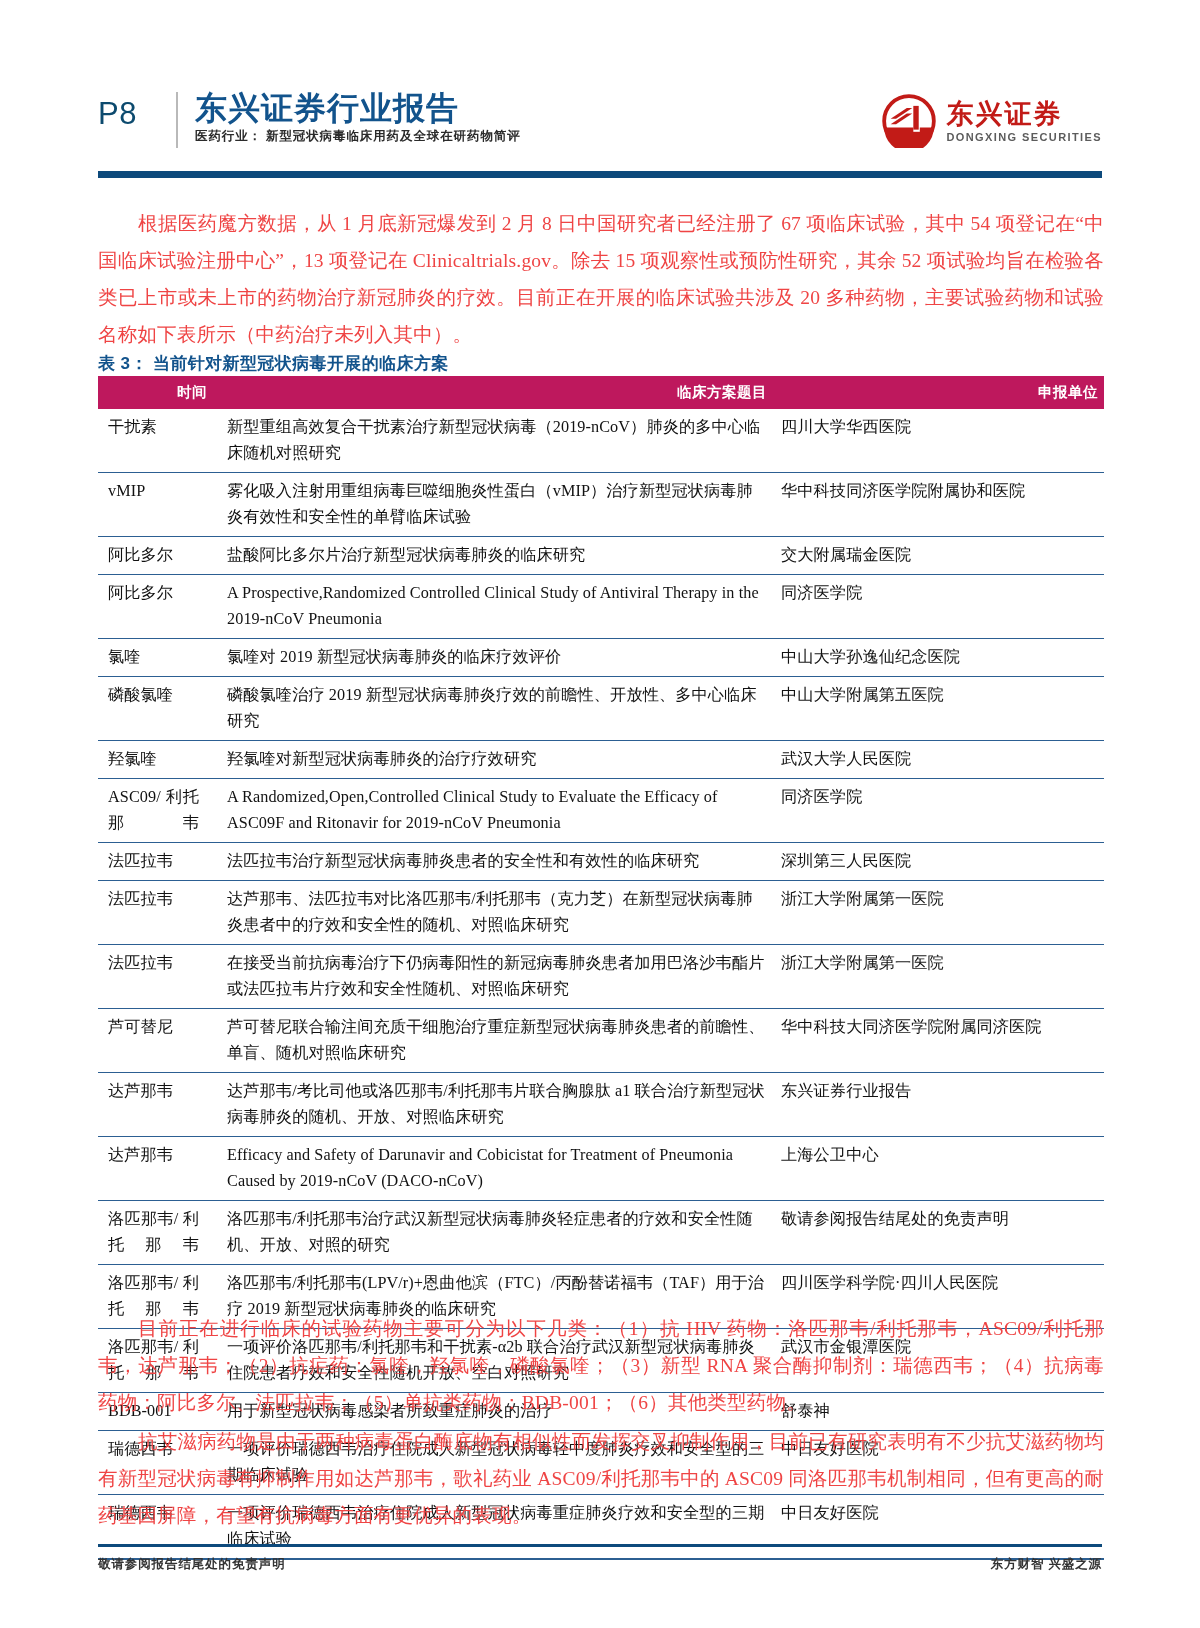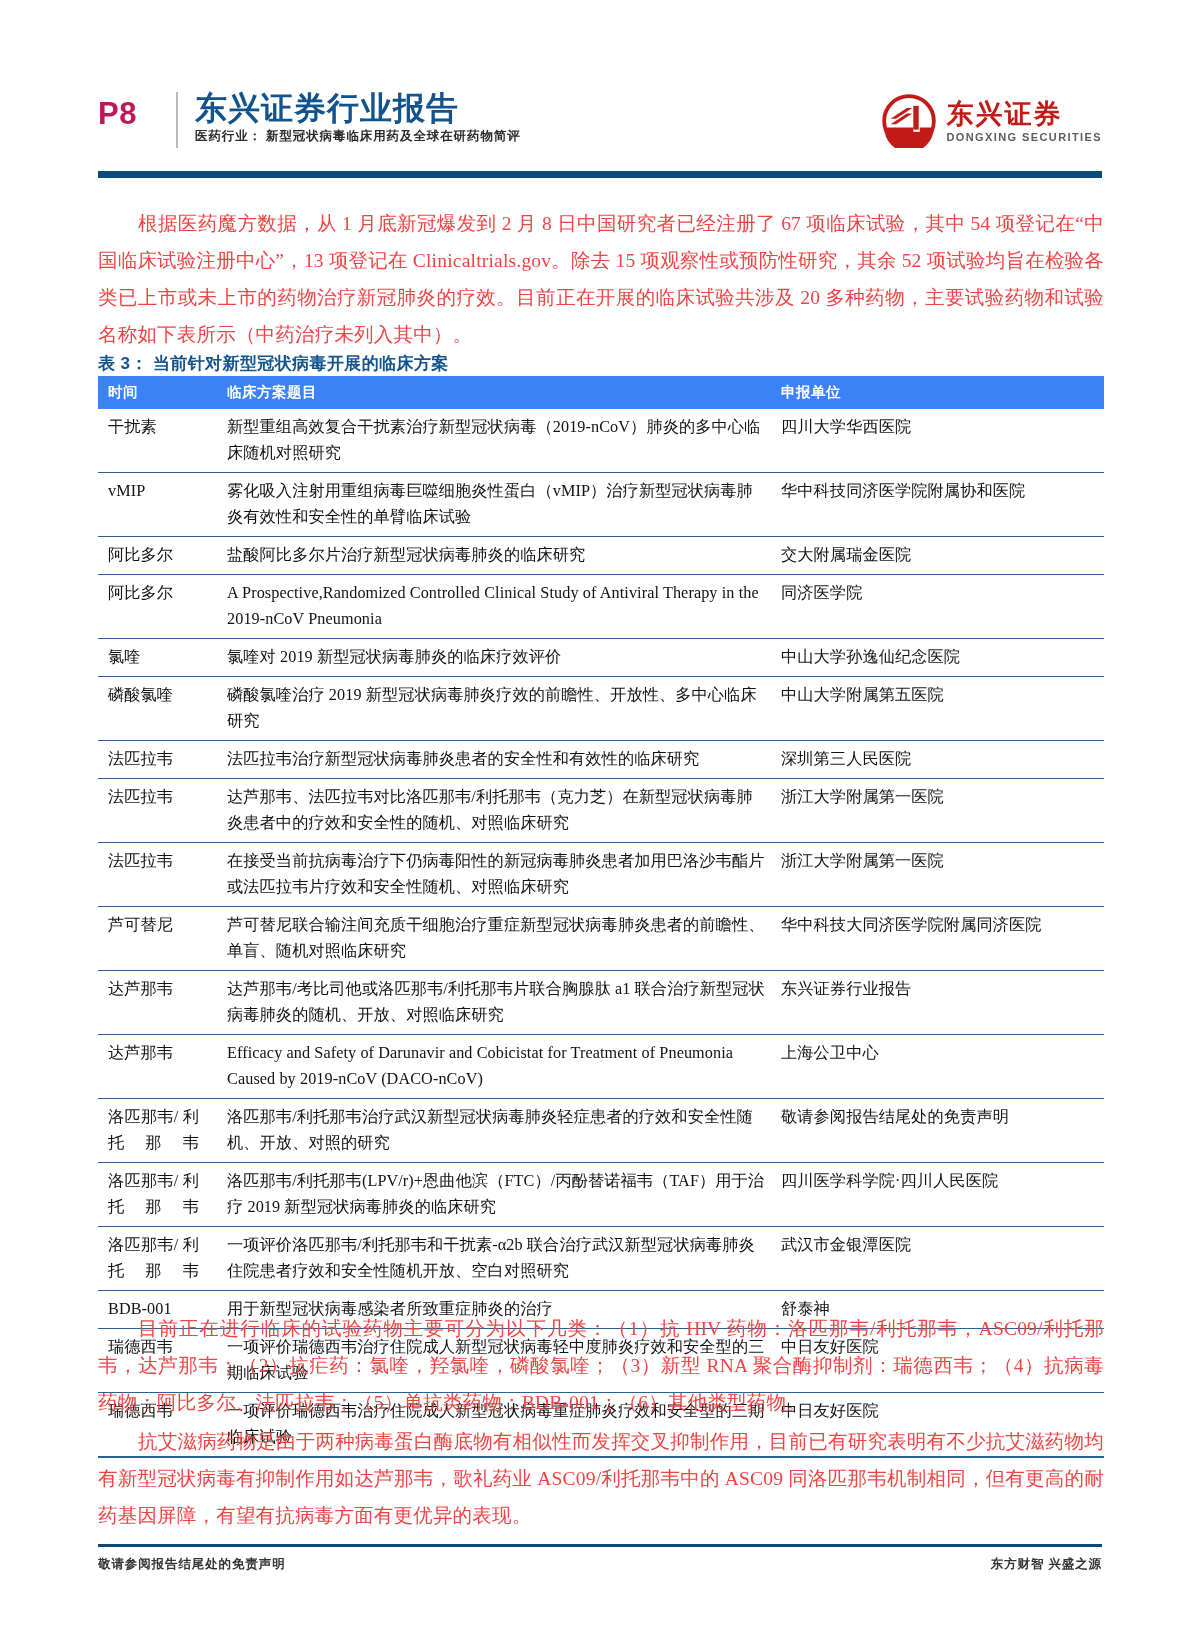--- a/index.html
+++ b/index.html
@@ -26,26 +26,25 @@
     left: 98px;
     top: 92px;
     width: 1004px;
     height: 72px;
     display: flex;
     align-items: flex-start;
   }
   .page-num {
     font-family: "Liberation Sans", sans-serif;
     font-size: 31px;
-    color: #be185d;
+    color: #0c4a6e;
     letter-spacing: 0.5px;
     line-height: 44px;
     width: 78px;
     flex: 0 0 78px;
-    font-weight: bold;
   }
   .header-divider {
     width: 2px;
     height: 56px;
     background: #b9b9b9;
     margin-right: 17px;
     flex: 0 0 2px;
   }
   .header-titles { flex: 1 1 auto; padding-top: 1px; }
   .report-title {
@@ -138,26 +137,26 @@
   table.clin {
     width: 100%;
     border-collapse: collapse;
     table-layout: fixed;
   }
   table.clin col.c1 { width: 115px; }
   table.clin col.c2 { width: 560px; }
   table.clin col.c3 { width: 331px; }
 
   table.clin thead th {
-    background: #3b82f6;
+    background: #be185d;
     color: #ffffff;
     font-family: "Liberation Sans", sans-serif;
     font-weight: bold;
     font-size: 14.5px;
-    text-align: left;
+    text-align: right;
     padding: 7px 6px 7px 10px;
     letter-spacing: 0.5px;
     height: 32px;
     vertical-align: middle;
   }
   table.clin thead th.h2 { padding-left: 14px; }
   table.clin thead th.h3 { padding-left: 8px; }
 
   table.clin tbody td {
     border-top: 1.6px solid #2c5f92;
@@ -290,20 +289,30 @@
             <td class="c1">氯喹</td>
             <td class="c2">氯喹对 2019 新型冠状病毒肺炎的临床疗效评价</td>
             <td class="c3">中山大学孙逸仙纪念医院</td>
           </tr>
           <tr>
             <td class="c1">磷酸氯喹</td>
             <td class="c2">磷酸氯喹治疗 2019 新型冠状病毒肺炎疗效的前瞻性、开放性、多中心临床研究</td>
             <td class="c3">中山大学附属第五医院</td>
           </tr>
           <tr>
+            <td class="c1">羟氯喹</td>
+            <td class="c2">羟氯喹对新型冠状病毒肺炎的治疗疗效研究</td>
+            <td class="c3">武汉大学人民医院</td>
+          </tr>
+          <tr>
+            <td class="c1 justify">ASC09/ 利托那韦</td>
+            <td class="c2">A Randomized,Open,Controlled Clinical Study to Evaluate the Efficacy of ASC09F and Ritonavir for 2019-nCoV Pneumonia</td>
+            <td class="c3">同济医学院</td>
+          </tr>
+          <tr>
             <td class="c1">法匹拉韦</td>
             <td class="c2">法匹拉韦治疗新型冠状病毒肺炎患者的安全性和有效性的临床研究</td>
             <td class="c3">深圳第三人民医院</td>
           </tr>
           <tr>
             <td class="c1">法匹拉韦</td>
             <td class="c2">达芦那韦、法匹拉韦对比洛匹那韦/利托那韦（克力芝）在新型冠状病毒肺炎患者中的疗效和安全性的随机、对照临床研究</td>
             <td class="c3">浙江大学附属第一医院</td>
           </tr>
           <tr>

